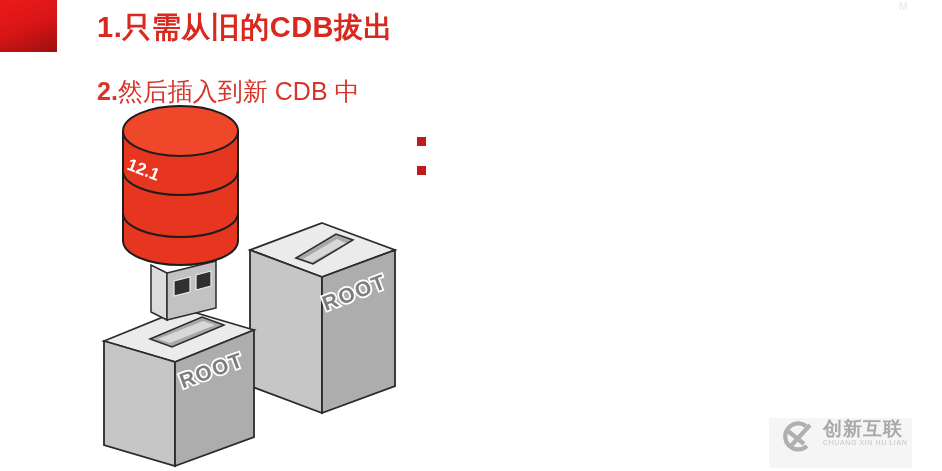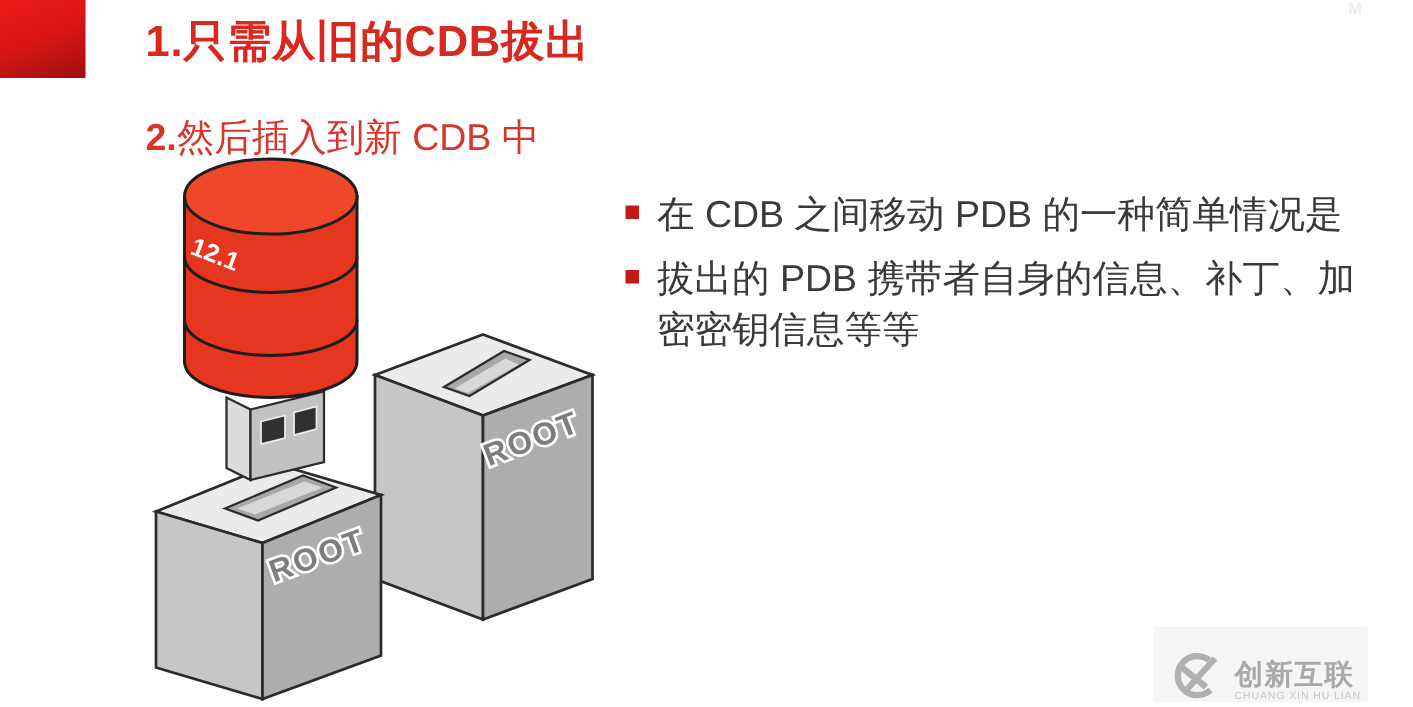--- a/index.html
+++ b/index.html
@@ -22,21 +22,21 @@
   .subtitle .num{font-weight:bold;}
   .diagram{position:absolute;left:95px;top:100px;width:320px;height:371px;}
   .diagram text{font-family:"Liberation Sans",sans-serif;font-weight:bold;}
   .bullets{position:absolute;left:413px;top:126px;width:532px;margin:0;padding:0;list-style:none;}
   .bullet-item{display:flex;margin:0 0 9px 0;}
   .marker{flex:0 0 auto;width:9px;height:9px;background:#c21b17;margin:11px 12px 0 4px;}
   .btext{font-size:25px;line-height:34px;color:#3a3a3a;}
   .bl{display:block;white-space:nowrap;}
   .watermark{
     position:absolute;right:0;bottom:3px;width:143px;height:50px;background:#f5f5f5;
-    display:flex;align-items:flex-end;padding-left:11px;box-sizing:border-box;border-radius:2px;
+    display:flex;align-items:flex-start;padding-left:11px;box-sizing:border-box;border-radius:2px;
   }
   .wm-text{margin-left:7px;}
   .wm-name{font-size:19px;font-weight:bold;color:#a9a9a9;line-height:21px;letter-spacing:1px;}
   .wm-sub{font-size:7px;color:#c6c6c6;letter-spacing:.6px;}
   .corner-artifact{position:absolute;top:0;right:4px;font-size:11px;font-weight:bold;color:#ededed;}
 </style>
 </head>
 <body>
 
 <div class="slide">
@@ -82,29 +82,24 @@
       <path d="M123,213 A57.5,24 0 0 0 238,213" fill="none" stroke="#1d1d1d" stroke-width="2"></path>
       <ellipse cx="180.5" cy="131" rx="57.5" ry="25" fill="#ef4729" stroke="#1d1d1d" stroke-width="2"></ellipse>
       <text x="126" y="169" transform="rotate(21 126 169)" font-size="17" fill="#ffffff">12.1</text>
     </g>
   </svg>
 
   <ul class="bullets">
     <li class="bullet-item">
       <span class="marker"></span>
       <span class="btext">
-        <span class="bl">在 CDB 之间移动 PDB 的一种简单情况是</span>
       </span>
     </li>
     <li class="bullet-item">
       <span class="marker"></span>
-      <span class="btext">
-        <span class="bl">拔出的 PDB 携带者自身的信息、补丁、加</span>
-        <span class="bl">密密钥信息等等</span>
-      </span>
     </li>
   </ul>
 
   <div class="watermark">
     <svg width="36" height="36" viewBox="0 0 36 36">
       <path d="M26,8 A13,13 0 1 0 27,28" fill="none" stroke="#b0b0b0" stroke-width="4.2"></path>
       <path d="M8,13 L24,26" fill="none" stroke="#b0b0b0" stroke-width="4.2"></path>
       <path d="M30,7 L10,29" fill="none" stroke="#b0b0b0" stroke-width="4.2"></path>
     </svg>
     <div class="wm-text">

